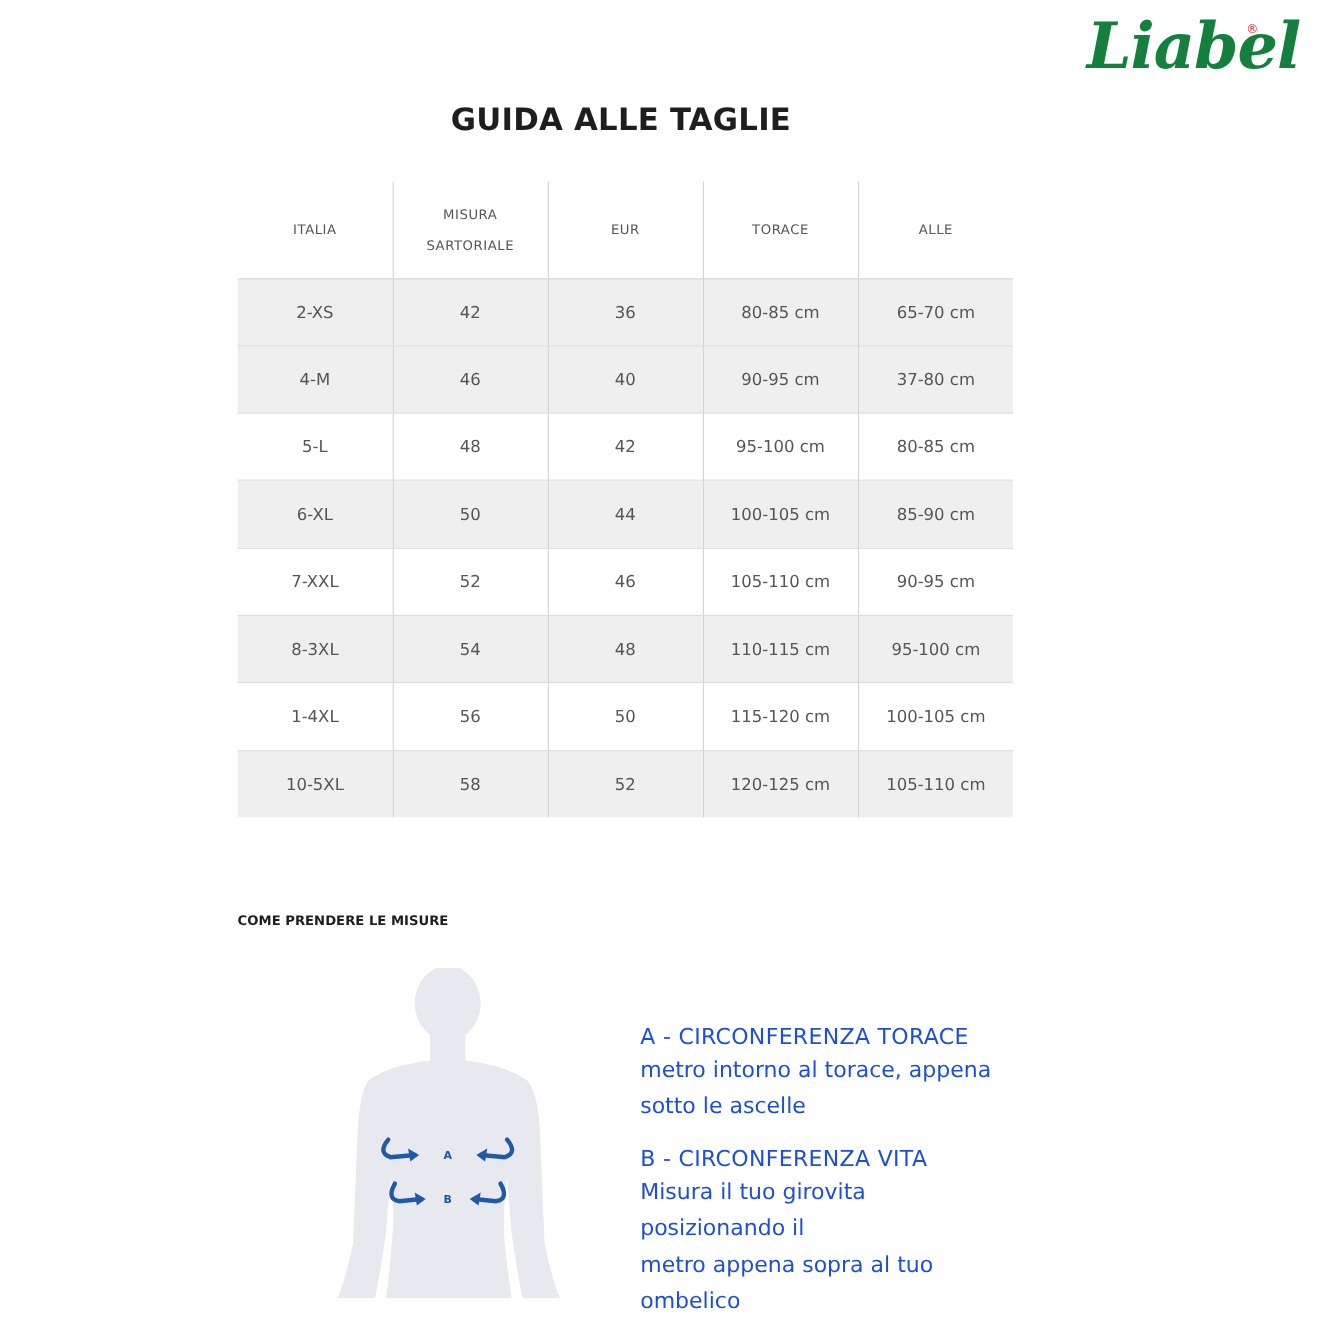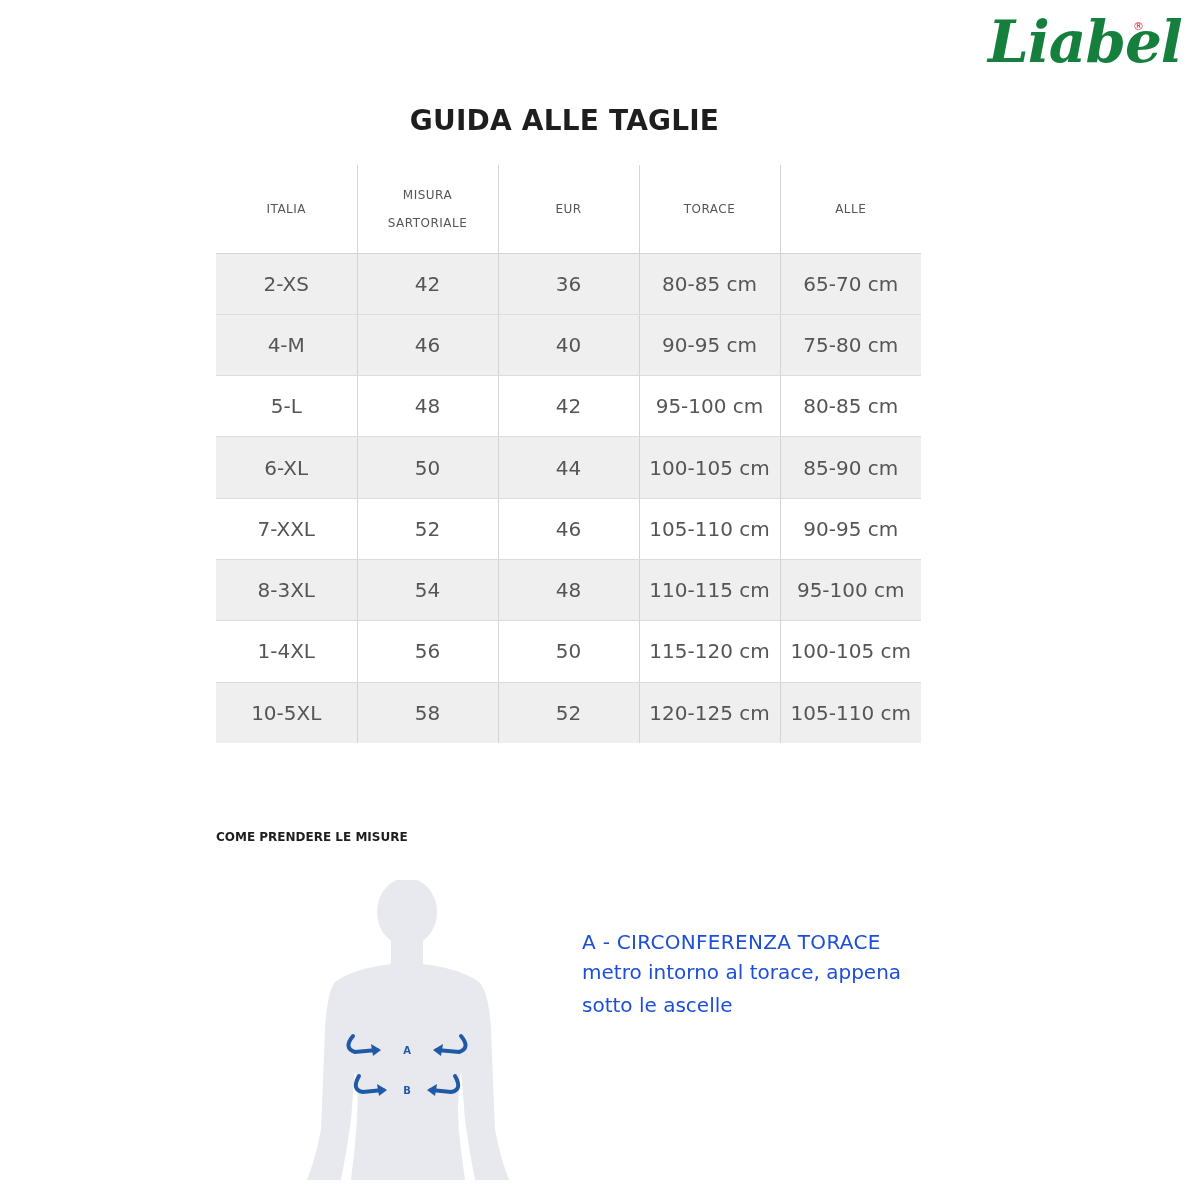--- a/index.html
+++ b/index.html
@@ -3,27 +3,27 @@
   <meta charset="utf-8">
   <style>
     * { box-sizing: border-box; margin: 0; padding: 0; }
     html, body { width: 1200px; height: 1200px; background: #ffffff; overflow: hidden; }
     body { position: relative; font-family: "DejaVu Sans", sans-serif; color: #3a3a3a; }
 
     .logo { position: absolute; left: 940px; top: 14px; width: 210px; height: 70px; }
     .logo-text { position: absolute; left: 0; top: -6px; font-family: "DejaVu Serif", serif; font-style: italic; font-weight: bold; font-size: 58px; color: #15803d; letter-spacing: -1px; margin-left: 48px; }
     .logo-reg { position: absolute; left: 193px; top: 6px; font-size: 11px; color: #d9253a; font-family: "DejaVu Sans", sans-serif; }
 
-    .title { position: absolute; left: 216px; width: 697px; top: 104px; text-align: center; font-family: "DejaVu Sans", sans-serif; font-size: 28px; font-weight: bold; color: #1e1e1e; letter-spacing: 0.2px; }
+    .title { position: absolute; left: 216px; width: 697px; top: 92px; text-align: center; font-family: "DejaVu Sans", sans-serif; font-size: 28px; font-weight: bold; color: #1e1e1e; letter-spacing: 0.2px; }
 
     .size-table { position: absolute; left: 216px; top: 165px; width: 697px; border-collapse: collapse; table-layout: fixed; }
     .size-table th, .size-table td { text-align: center; vertical-align: middle; font-family: "DejaVu Sans", sans-serif; color: #555555; font-weight: normal; border-right: 1px solid #d4d4d4; }
     .size-table th:last-child, .size-table td:last-child { border-right: none; }
     .size-table th { height: 88px; font-size: 12px; line-height: 28px; letter-spacing: 0.5px; border-bottom: 1px solid #d4d4d4; }
-    .size-table td { height: 61.3px; font-size: 20px; border-bottom: 1px solid #dcdcdc; }
+    .size-table td { height: 61.3px; font-size: 15px; border-bottom: 1px solid #dcdcdc; }
     .size-table tr.shaded td { background: #efefef; }
     .size-table tr:last-child td { border-bottom: none; }
     .col { width: 141px; }
 
     .how-title { position: absolute; left: 216px; top: 830px; font-family: "DejaVu Sans", sans-serif; font-size: 12px; font-weight: bold; color: #1e1e1e; }
 
     .figure { position: absolute; left: 295px; top: 880px; width: 230px; height: 310px; }
     .figure svg { width: 100%; height: 100%; }
 
     .instructions { position: absolute; left: 582px; top: 928px; width: 330px; font-family: "DejaVu Sans", sans-serif; font-size: 20px; color: #1d4ed8; }
@@ -67,21 +67,21 @@
       <td>42</td>
       <td>36</td>
       <td>80-85 cm</td>
       <td>65-70 cm</td>
     </tr>
     <tr class="shaded">
       <td>4-M</td>
       <td>46</td>
       <td>40</td>
       <td>90-95 cm</td>
-      <td>75-80 cm</td>
+      <td>37-80 cm</td>
     </tr>
     <tr>
       <td>5-L</td>
       <td>48</td>
       <td>42</td>
       <td>95-100 cm</td>
       <td>80-85 cm</td>
     </tr>
     <tr class="shaded">
       <td>6-XL</td>
@@ -151,13 +151,18 @@
     <text x="112" y="214" text-anchor="middle" font-size="10" font-weight="bold" fill="#1f5aa6" font-family="DejaVu Sans, sans-serif">B</text>
   </svg>
 </div>
 
 <div class="instructions">
   <div class="instr-block">
     <div class="instr-heading">A - CIRCONFERENZA TORACE</div>
     <div class="instr-line">metro intorno al torace, appena</div>
     <div class="instr-line">sotto le ascelle</div>
   </div>
+  <div class="instr-block">
+    <div class="instr-heading">B - CIRCONFERENZA VITA</div>
+    <div class="instr-line">Misura il tuo girovita posizionando il</div>
+    <div class="instr-line">metro appena sopra al tuo ombelico</div>
+  </div>
 </div>
 
 </body></html>

